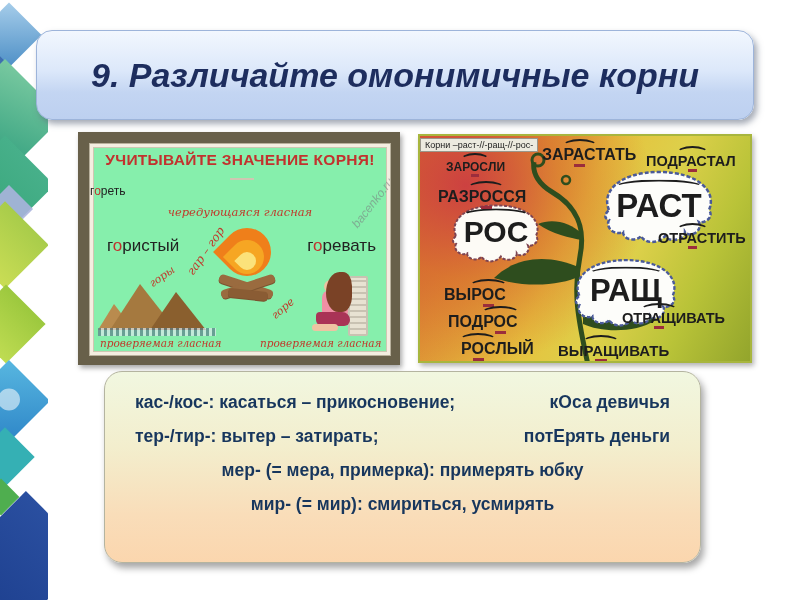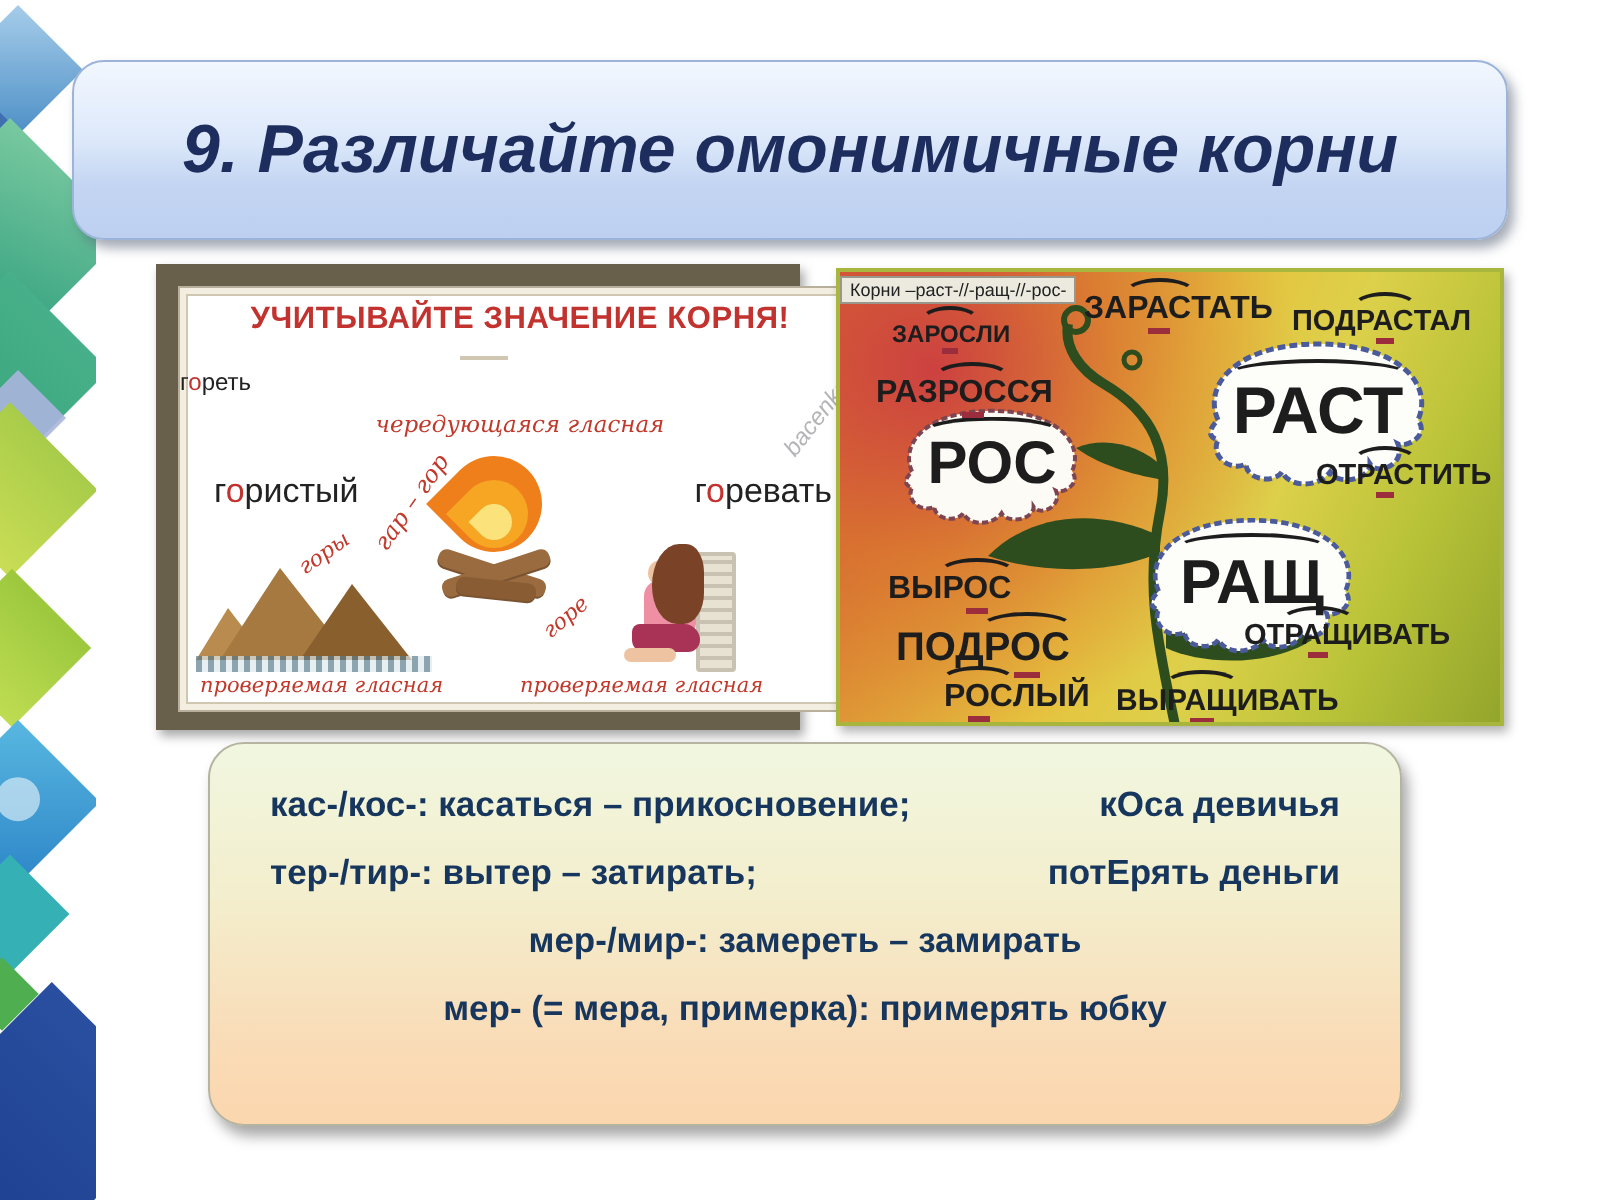--- a/index.html
+++ b/index.html
@@ -27,23 +27,23 @@
   .banner{position:absolute;left:36px;top:30px;width:716px;height:88px;border-radius:16px;
           background:linear-gradient(#f2f7fe 0%,#dce8fa 45%,#c3d5f2 70%,#bdd0f0 100%);
           border:1px solid #9db4da;box-shadow:3px 4px 6px rgba(90,100,120,.55);
           display:flex;align-items:center;justify-content:center;}
   .banner h1{margin:16px;font-size:34px;font-weight:bold;font-style:italic;color:#1d2d5e;
              letter-spacing:0px;white-space:nowrap;}
 
   
   .poster{position:absolute;left:78px;top:132px;width:322px;height:233px;background:#68604a;
           box-shadow:2px 3px 5px rgba(0,0,0,.35);padding:11px;box-sizing:border-box;}
-  .poster-inner{position:relative;width:100%;height:100%;background:#ffffff;
+  .poster-inner{position:relative;width:100%;height:100%;background:#86efac;
                 border:1px solid #b8b09c;box-shadow:inset 0 0 0 3px #f4eee1,inset 0 0 0 4px #cfc7b2;
-                overflow:hidden;padding-left:40px;}
+                overflow:hidden;}
   .poster-head{position:absolute;top:7px;left:0;right:0;text-align:center;color:#c2322e;
                font-weight:bold;font-size:15.5px;letter-spacing:.3px;}
   .poster-div{position:absolute;top:34px;left:140px;width:24px;border-top:2px solid #cfc7b2;}
   .w-center{position:absolute;top:40px;left:0;right:0;text-align:left;font-size:12px;color:#222;}
   .script{font-family:"DejaVu Serif",serif;font-style:italic;color:#c0392b;}
   .w-center-cap{position:absolute;top:61px;left:0;right:0;text-align:center;font-size:11.5px;}
   .w-left{position:absolute;top:92px;left:17px;font-size:17px;color:#222;}
   .w-right{position:absolute;top:92px;right:14px;font-size:17px;color:#222;}
   .vred{color:#c2322e;}
   .fire-label{position:absolute;left:88px;top:100px;font-size:12px;transform:rotate(-55deg);}
@@ -101,22 +101,22 @@
   .root::before{content:"";position:absolute;left:-2px;right:-2px;top:-7px;height:11px;
                 border:2px solid transparent;border-top-color:#1d1d1d;border-radius:50%;}
   .root::after{content:"";position:absolute;left:34%;right:34%;bottom:-3px;
                border-bottom:3px solid #9b2d3c;}
   .rw0{left:26px;top:24px;font-size:12px;}
   .rw1{left:18px;top:52px;font-size:16px;}
   .rw2{left:122px;top:10px;font-size:16px;}
   .rw3{left:226px;top:17px;font-size:14.5px;}
   .rw4{left:238px;top:94px;font-size:14.5px;}
   .rw5{left:24px;top:150px;font-size:16px;}
-  .rw6{left:28px;top:177px;font-size:20px;}
-  .rw7{left:52px;top:204px;font-size:16px;}
+  .rw6{left:28px;top:177px;font-size:16px;}
+  .rw7{left:41px;top:204px;font-size:16px;}
   .rw8{left:202px;top:174px;font-size:14.5px;}
   .rw9{left:138px;top:206px;font-size:15px;}
 
   .flower{position:absolute;}
   .flower svg{position:absolute;left:0;top:0;width:100%;height:100%;}
   .flower .fl-label{position:absolute;left:0;right:0;top:50%;transform:translateY(-46%);
                     text-align:center;font-weight:bold;color:#1d1d1d;}
   .flower .root::after{border-bottom:none;}
   .f-ros{left:28px;top:62px;width:96px;height:66px;}
   .f-ros .fl-label{font-size:30px;}
@@ -249,15 +249,15 @@
 
 <div class="rules">
   <div class="rl split">
     <span>кас-/кос-: касаться – прикосновение;</span>
     <span>кОса девичья</span>
   </div>
   <div class="rl split">
     <span>тер-/тир-: вытер – затирать;</span>
     <span>потЕрять деньги</span>
   </div>
-  <div class="rl center">мер-/мир-: замереть – замирать</div>
   <div class="rl center">мер- (= мера, примерка): примерять юбку</div>
+  <div class="rl center">мир- (= мир): смириться, усмирять</div>
 </div>
 
 </body></html>

